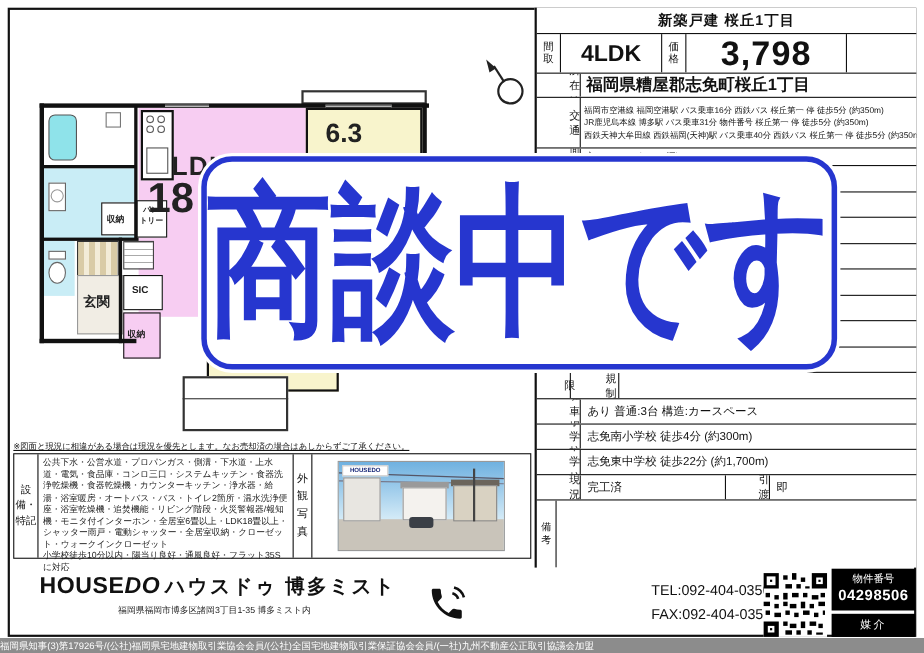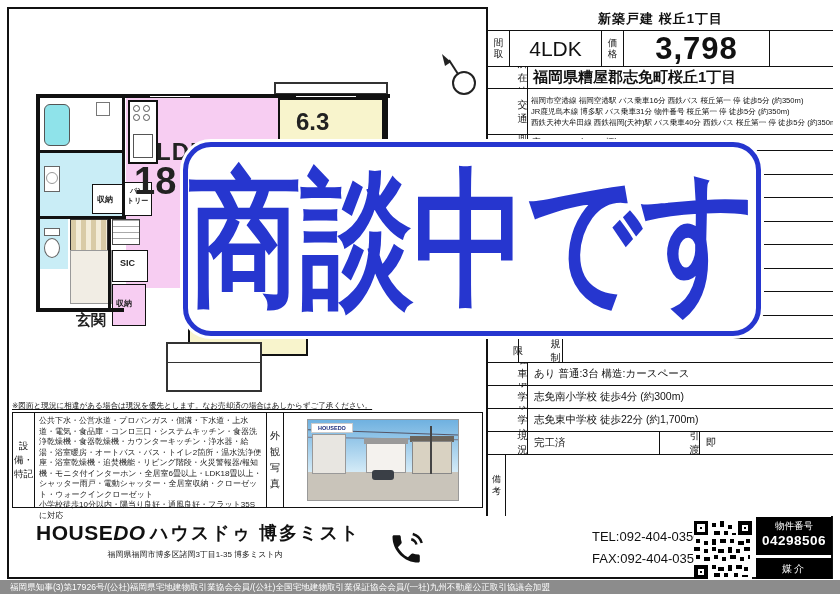--- a/index.html
+++ b/index.html
@@ -17,21 +17,21 @@
   .trow { display:flex; border-bottom:1px solid #111; flex:0 0 auto; overflow:hidden; }
   .trow:last-child { border-bottom:none; }
   .h24{height:24px}.h36{height:36px}.h22{height:22px}.h46{height:46px}.h16{height:16px}
   .hblank{height:23.5px}.hreg{height:24px}.h23{height:23px}.h61{height:61px}
   .lab { border-right:1px solid #111; display:flex; align-items:center; justify-content:center;
          text-align:center; flex:0 0 auto; font-size:10px;padding-left:30px; }
   .lab-v { width:22px; font-size:9.5px; line-height:1.15; word-break:break-all; padding:1px 5px; }
   .w18{width:18px}.w40{width:40px}.w44{width:44px}.w132{width:132px}
   .cell { display:flex; align-items:center; flex:1 1 auto; min-width:0; }
   .hdr { justify-content:center; font-weight:bold; font-size:13px; letter-spacing:1px; }
-  .big-floor { width:92px; justify-content:center; font-size:21px; font-weight:normal; border-right:1px solid #111; flex:0 0 auto;}
+  .big-floor { width:92px; justify-content:center; font-size:21px; font-weight:bold; border-right:1px solid #111; flex:0 0 auto;}
   .big-price { width:146px; justify-content:center; font-size:31px; font-weight:bold; letter-spacing:1px; border-right:1px solid #111; flex:0 0 auto;}
   .unit { justify-content:center; font-size:11px; font-weight:bold; }
   .addr { font-size:15px; font-weight:bold; padding-left:5px; }
   .access { flex-direction:column; align-items:flex-start; justify-content:center; font-size:7.6px; line-height:1.45; padding-left:3px; white-space:nowrap; }
   .small-val { font-size:9px; padding-left:4px; }
   .val { font-size:10.5px; padding-left:6px; }
   .stack { word-break:break-all; line-height:1.3; padding:1px 4px; font-size:9px; }
 
   
   .wall { position:absolute; background:#111; }
@@ -69,21 +69,21 @@
   #f-dial { position:absolute; left:428px; top:528px; font-size:28px; font-weight:800; letter-spacing:1px; }
   #f-tel { position:absolute; left:592px; top:529px; font-size:13px; }
   #f-fax { position:absolute; left:592px; top:551px; font-size:13px; }
   #propno { position:absolute; left:756px; top:517px; width:76px; }
   #pn-top { background:#000; color:#fff; height:38px; text-align:center; }
   #pn-label { font-size:9.5px; padding-top:3px; }
   #pn-num { font-size:13.5px; font-weight:bold; letter-spacing:0.5px; }
   #pn-bottom { background:#000; color:#fff; height:21px; margin-top:3px; text-align:center;
                font-size:10px; line-height:21px; letter-spacing:2px; }
   #license { position:absolute; left:0; top:580px; width:840px; height:14px; background:#8c8c8c;
-             color:#fff; font-size:8.6px; line-height:14px; padding-left:10px; white-space:nowrap; overflow:hidden; }
+             color:#fff; font-size:8.6px; line-height:14px; white-space:nowrap; overflow:hidden; }
 </style>
 </head>
 <body>
 
 <div id="page">
   <div id="sheet"></div>
 
   <div>
 
     <div class="room" style="left:126px;top:98px;width:256px;height:190px;background:#f7cdf2;"></div>
@@ -128,21 +128,21 @@
     <div class="room" style="left:150px;top:94.5px;width:40px;height:3px;background:#fff;border-top:1px solid #111;border-bottom:1px solid #111;"></div>
     <div class="room" style="left:296px;top:94.5px;width:60px;height:3px;background:#fff;border-top:1px solid #111;border-bottom:1px solid #111;"></div>
 
     <div class="plan-label" style="left:156px;top:138px;font-size:24px;letter-spacing:1px;">LDK</div>
     <div class="plan-label" style="left:134px;top:160px;font-size:38px;">18</div>
     <div class="plan-label" style="left:296px;top:108px;font-size:24px;">6.3</div>
     <div class="plan-label" style="left:236px;top:296px;font-size:30px;">6</div>
     <div class="plan-label" style="left:97px;top:194px;font-size:8px;">収納</div>
     <div class="plan-label" style="left:130px;top:186px;font-size:7px;">パン</div>
     <div class="plan-label" style="left:127px;top:196px;font-size:7px;">トリー</div>
-    <div class="plan-label" style="left:76px;top:266px;font-size:15px;margin-top:45px;">玄関</div>
+    <div class="plan-label" style="left:76px;top:266px;font-size:12px;">玄関</div>
     <div class="plan-label" style="left:120px;top:258px;font-size:9px;">SIC</div>
     <div class="plan-label" style="left:116px;top:298px;font-size:8px;">収納</div>
 
     <svg class="abs" style="left:438px;top:52px;" width="44" height="46" viewBox="0 0 44 46">
       <circle cx="26" cy="31" r="11" fill="none" stroke="#222" stroke-width="2"></circle>
       <line x1="20" y1="22" x2="11" y2="8" stroke="#222" stroke-width="2"></line>
       <polygon points="13,10 4,2 7,14" fill="#222"></polygon>
     </svg>
   </div>
 

